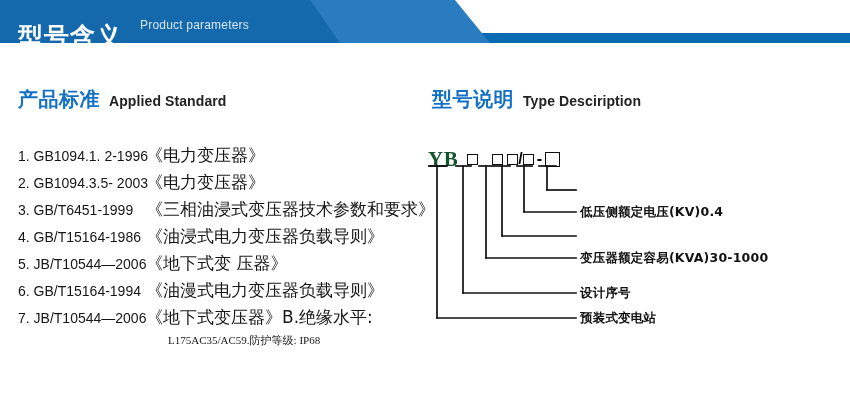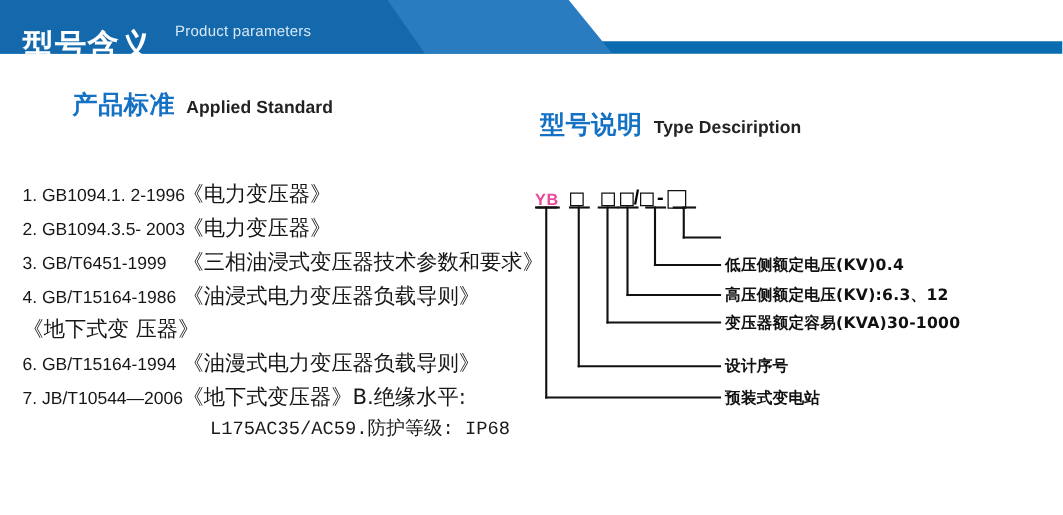--- a/index.html
+++ b/index.html
@@ -86,21 +86,21 @@
     letter-spacing: .5px;
   }
   .sec-head .en {
     font-size: 14px;
     font-weight: bold;
     color: #222222;
     margin-left: 9px;
     font-family: "Liberation Sans", sans-serif;
     letter-spacing: .1px;
   }
-  #sec-head-left  { left: 18px;  top: 70px; margin-left: 40px; }
+  #sec-head-left  { left: 18px;  top: 86px; }
   #sec-head-right { left: 432px; top: 86px; }
 
   
   .std-list {
     position: absolute;
     left: 18px;
     top: 144px;
     width: 420px;
   }
   .std-row {
@@ -116,48 +116,48 @@
     width: 128px;
     flex: 0 0 128px;
     font-family: "Liberation Sans", sans-serif;
     font-size: 14px;
   }
   .std-name { font-size: 17px; }
   .std-cont {
     display: flex;
     height: 27px;
     align-items: baseline;
-    font-size: 15px;
+    font-size: 11px;
     white-space: nowrap;
-    font-family: Liberation Mono, monospace;
+    font-family: Liberation Serif, serif;
   }
   .std-cont .pad { width: 150px; flex: 0 0 150px; }
 
   
   .typecode {
     position: absolute;
     left: 428px;
     top: 148px;
     width: 420px;
     height: 200px;
   }
   .code-row {
     position: absolute;
     left: 0;
     top: 0;
     height: 22px;
     display: flex;
     align-items: center;
   }
   .code-yb {
-    font-size: 13px;
+    font-size: 21px;
     font-weight: bold;
     letter-spacing: .5px;
-    font-family: Liberation Sans, sans-serif;
-    color: #ec4899;
+    font-family: Liberation Serif, serif;
+    color: #14532d;
     line-height: 17px;
   }
   .code-box {
     display: inline-block;
     width: 11px;
     height: 11px;
     border: 1.6px solid #111;
     box-sizing: border-box;
   }
   .code-box.big {
@@ -228,20 +228,21 @@
     <span class="std-num">3. GB/T6451-1999</span>
     <span class="std-name">《三相油浸式变压器技术参数和要求》</span>
   </div>
 
   <div class="std-row">
     <span class="std-num">4. GB/T15164-1986</span>
     <span class="std-name">《油浸式电力变压器负载导则》</span>
   </div>
 
   <div class="std-row">
+    <span class="std-num">5. JB/T10544—2006</span>
     <span class="std-name">《地下式变 压器》</span>
   </div>
 
   <div class="std-row">
     <span class="std-num">6. GB/T15164-1994</span>
     <span class="std-name">《油漫式电力变压器负载导则》</span>
   </div>
 
   <div class="std-row">
     <span class="std-num">7. JB/T10544—2006</span>
@@ -295,18 +296,17 @@
       <line x1="119" y1="42" x2="148" y2="42"></line>
       <line x1="96" y1="64" x2="148" y2="64"></line>
       <line x1="74" y1="88" x2="148" y2="88"></line>
       <line x1="58" y1="110" x2="148" y2="110"></line>
       <line x1="35" y1="145" x2="148" y2="145"></line>
       <line x1="9" y1="170" x2="148" y2="170"></line>
     </g>
   </svg>
 
   <span class="lbl" style="left:152px; top:56px;">低压侧额定电压(KV)0.4</span>
-  <span class="lbl" style="left:152px; top:80px;">高压侧额定电压(KV):6.3、12</span>
   <span class="lbl" style="left:152px; top:102px;">变压器额定容易(KVA)30-1000</span>
   <span class="lbl" style="left:152px; top:137px;">设计序号</span>
   <span class="lbl" style="left:152px; top:162px;">预装式变电站</span>
 
 </div>
 
 </body></html>

